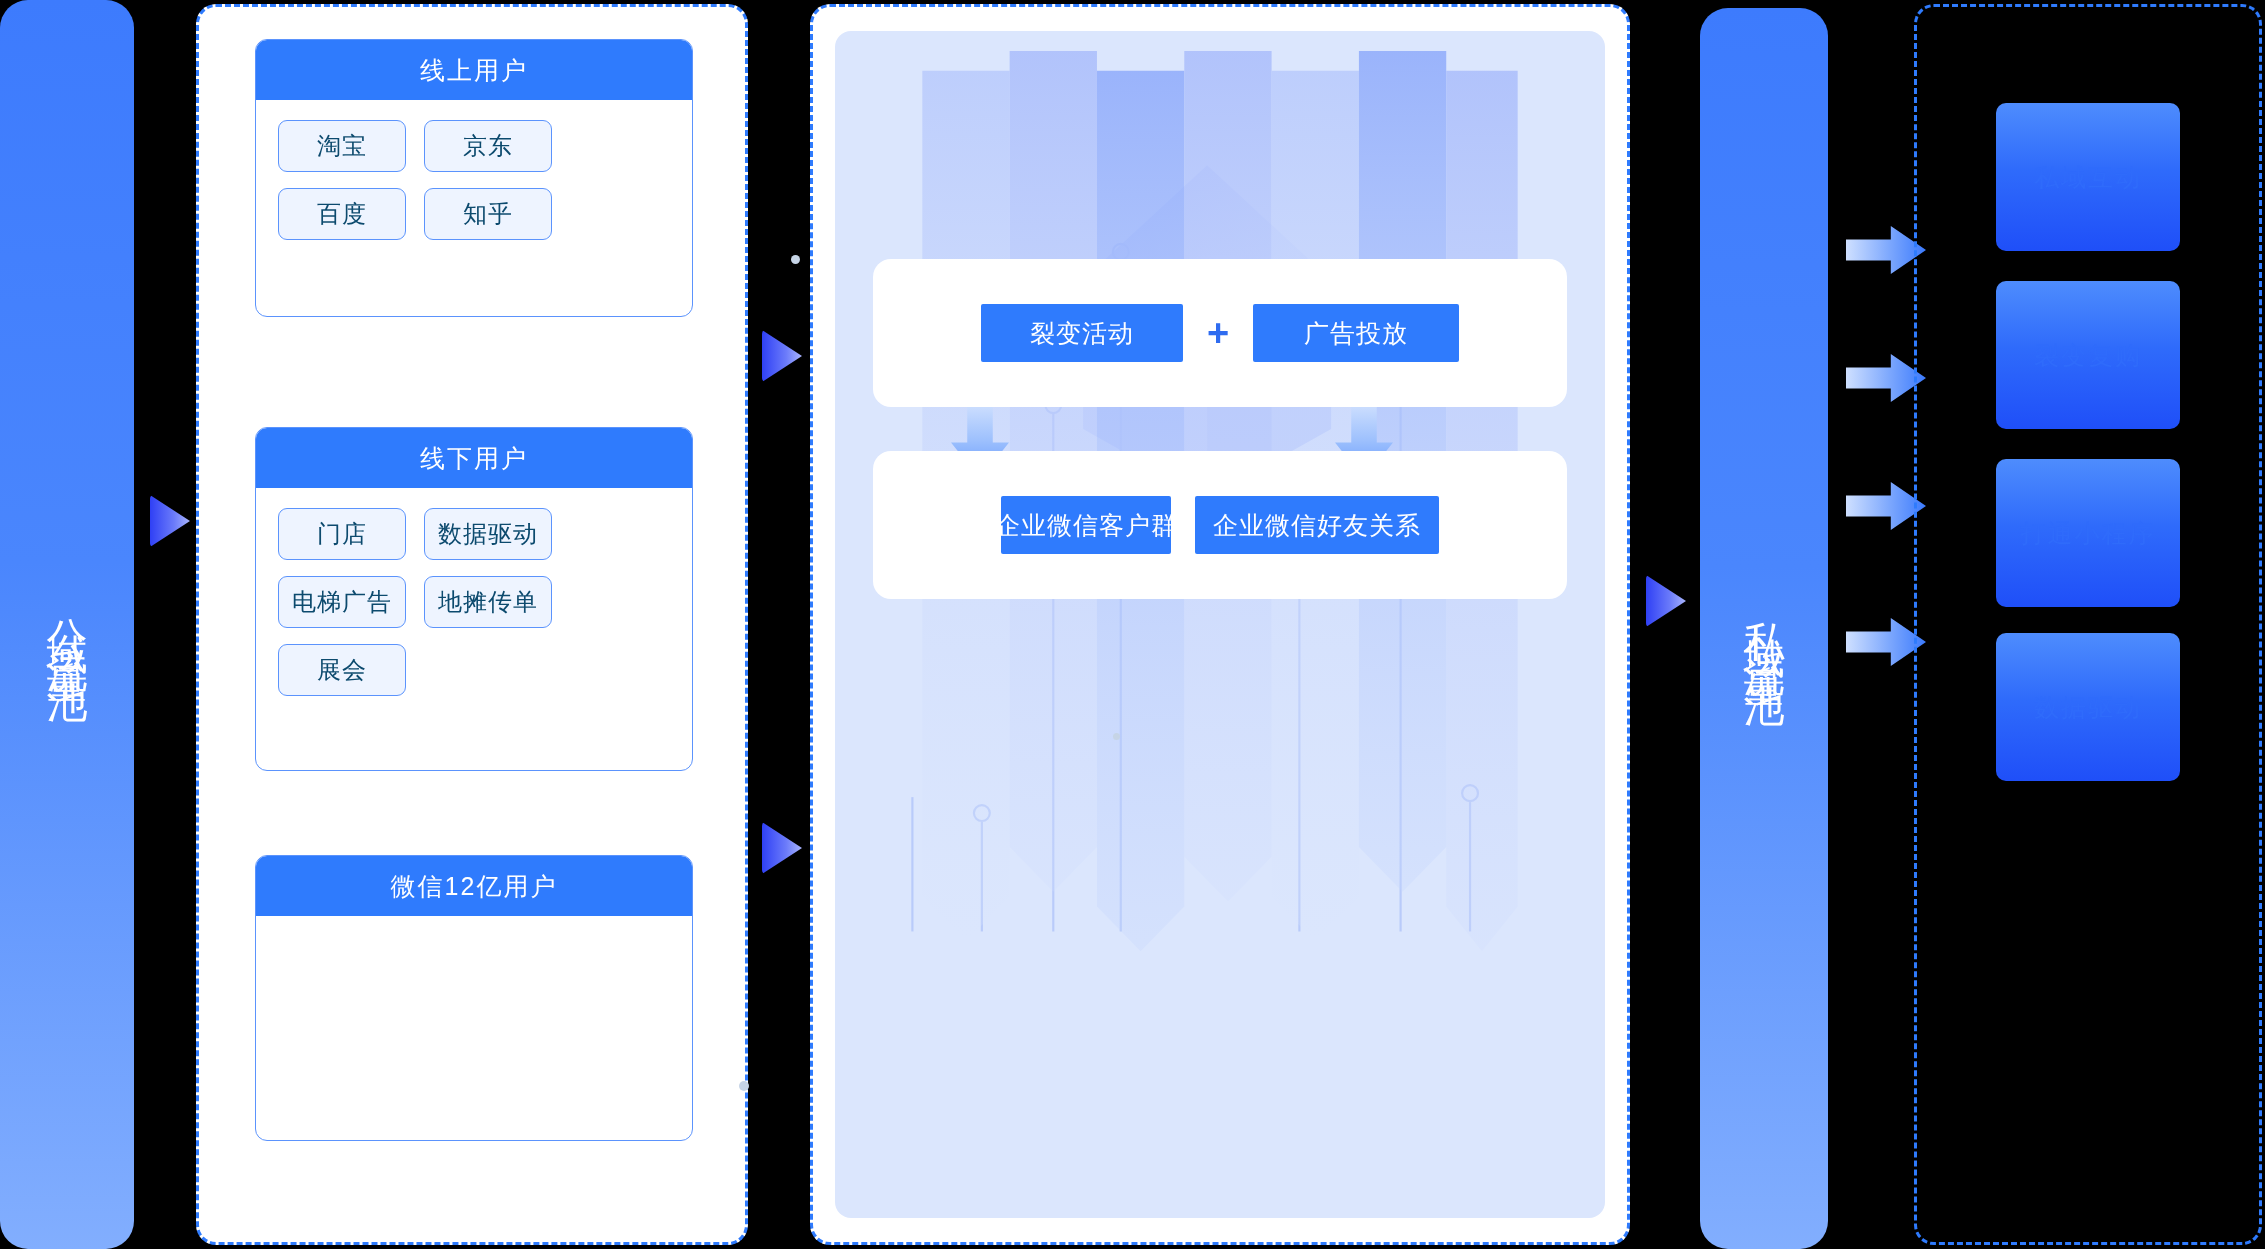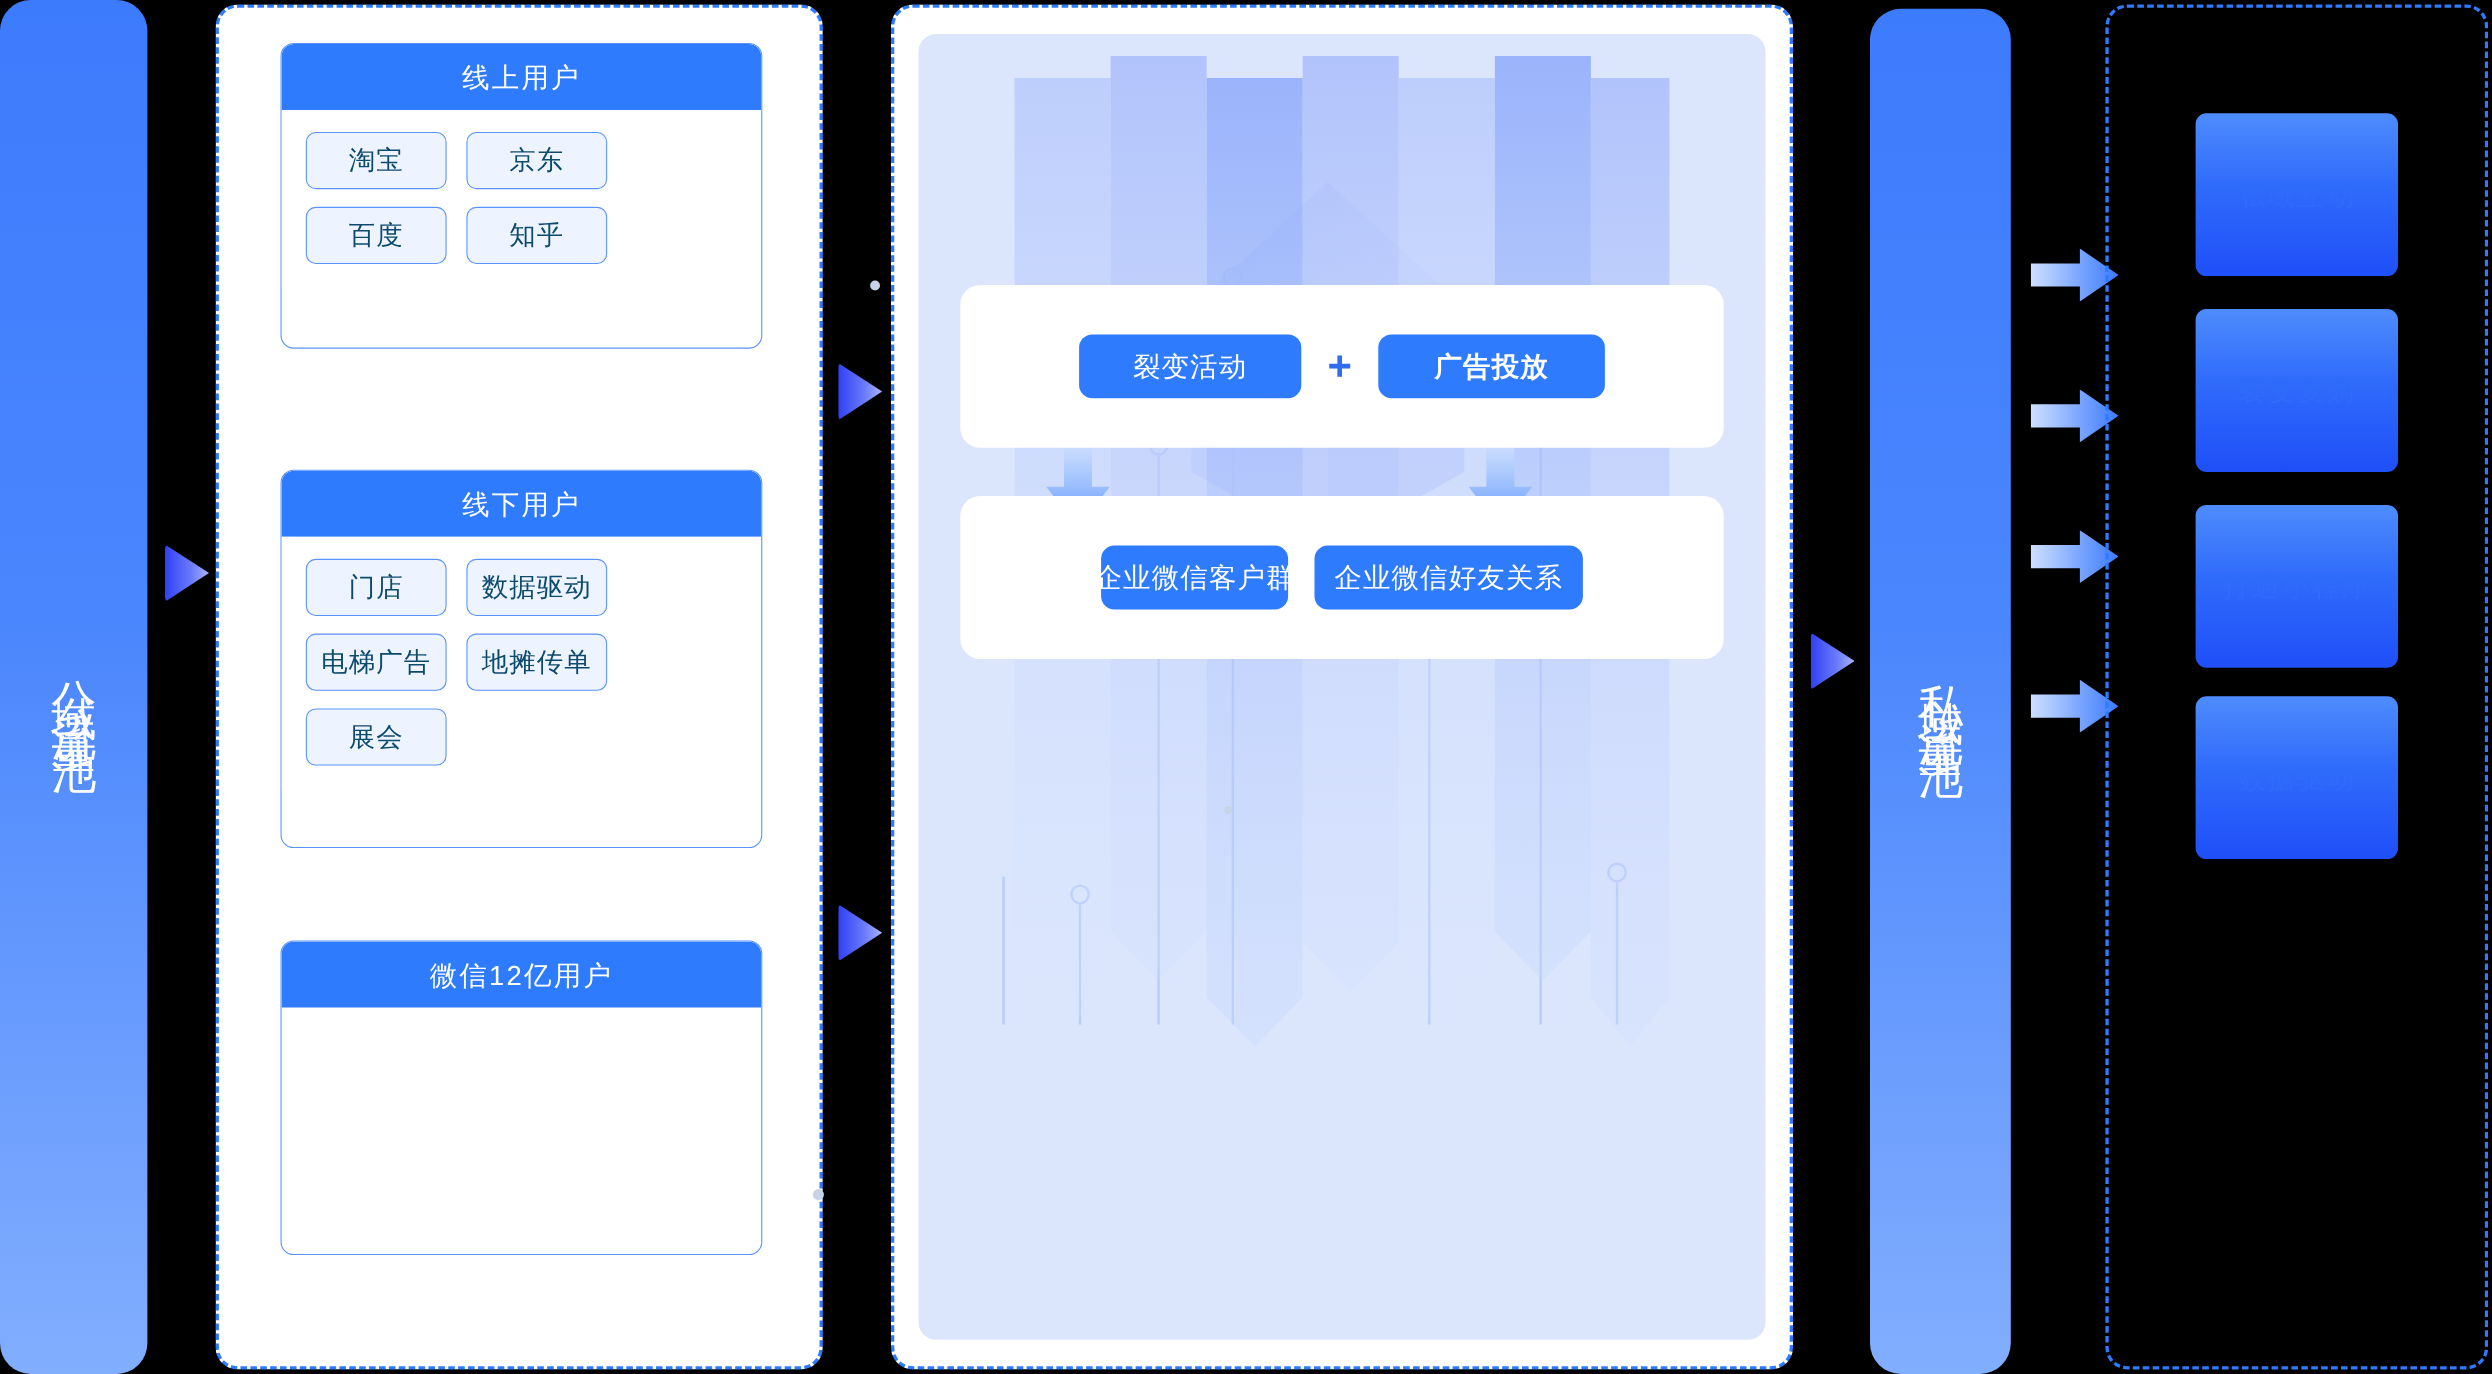--- a/index.html
+++ b/index.html
@@ -107,31 +107,31 @@
     border-radius: 18px;
     display: flex; align-items: center; justify-content: center;
     gap: 24px;
     z-index: 4;
   }
   #mid-card-top   { left: 38px; top: 228px; right: 38px; height: 148px; }
   #mid-card-bottom{ left: 38px; top: 420px; right: 38px; height: 148px; }
 
   .pill {
     height: 58px;
-    border-radius: 12px;
+    border-radius: 2px;
     background: #2f7bfd;
     color: #ffffff;
     font-size: 25px;
     letter-spacing: 1px;
     display: flex; align-items: center; justify-content: center;
     padding: 0 14px;
     white-space: nowrap;
   }
   .pill.w1 { width: 202px; }
-  .pill.w2 { width: 206px; font-weight: bold; }
+  .pill.w2 { width: 206px; }
   .pill.w3 { width: 170px; }
   .pill.w4 { width: 244px; }
   .plus-sign { color: #2f6cf0; font-size: 38px; font-weight: 700; line-height: 1; }
 
   
   .down-arrow {
     position: absolute;
     width: 58px; height: 96px;
     z-index: 3;
     background: linear-gradient(180deg, #eaf1ff 0%, #9dc0fd 60%, #5f95fd 100%);

